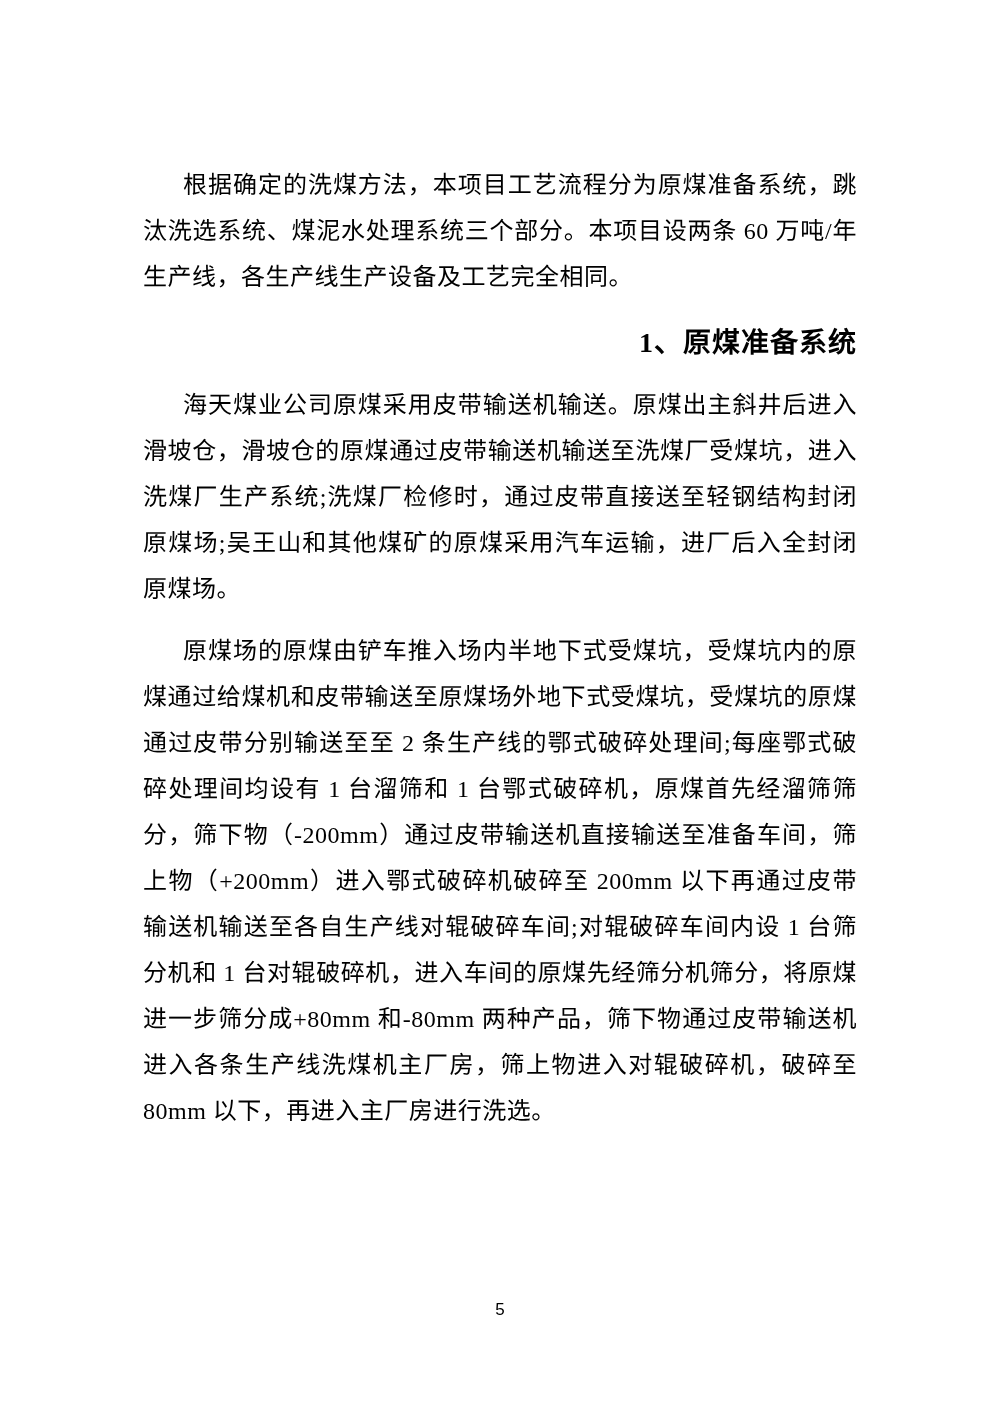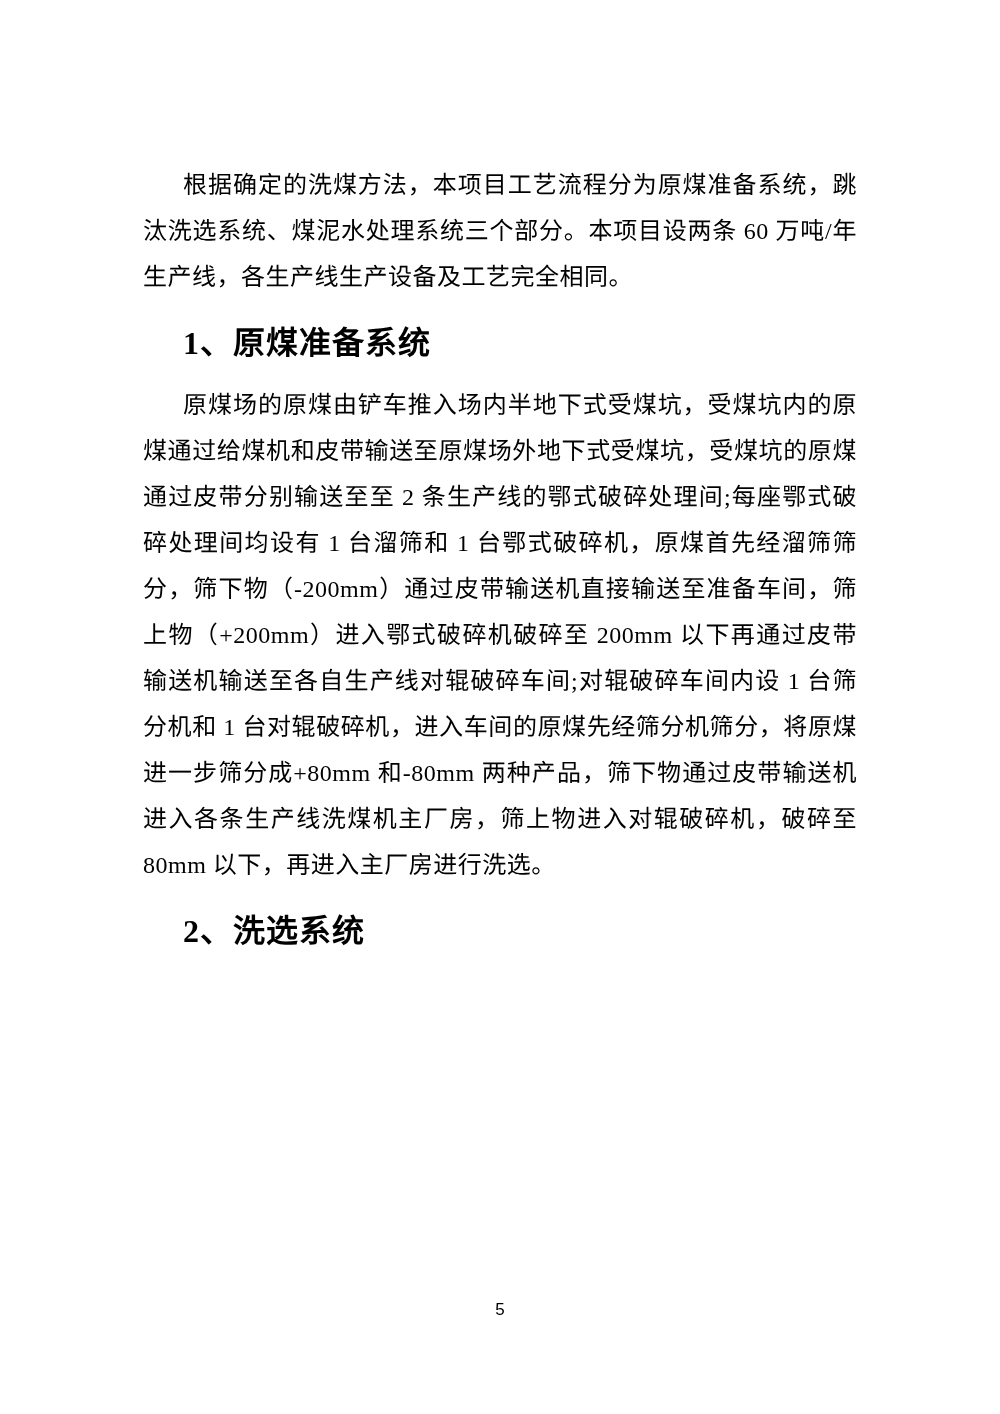--- a/index.html
+++ b/index.html
@@ -24,26 +24,27 @@
   .body-paragraph {
     font-size: 24px;
     line-height: 46px;
     text-align: justify;
     text-justify: inter-ideograph;
     text-indent: 40px;
     margin: 0 0 16px 0;
     letter-spacing: 0.5px;
   }
   .section-heading {
-    font-size: 32px;
+    font-size: 28px;
     line-height: 46px;
     font-weight: bold;
     text-indent: 40px;
     margin: 20px 0 16px 0;
     letter-spacing: 1px;
+    text-align: right;
   }
   .page-footer {
     position: absolute;
     top: 1300px;
     left: 0;
     width: 1000px;
     text-align: center;
   }
   .page-number {
     font-family: "Liberation Sans", "DejaVu Sans", sans-serif;
@@ -54,22 +55,22 @@
 </head>
 <body>
 
 <div class="page">
 
   <p class="body-paragraph">根据确定的洗煤方法，本项目工艺流程分为原煤准备系统，跳汰洗选系统、煤泥水处理系统三个部分。本项目设两条 60 万吨/年生产线，各生产线生产设备及工艺完全相同。</p>
 
   <h2 class="section-heading">1、原煤准备系统</h2>
 
 
+  <p class="body-paragraph">海天煤业公司原煤采用皮带输送机输送。原煤出主斜井后进入滑坡仓，滑坡仓的原煤通过皮带输送机输送至洗煤厂受煤坑，进入洗煤厂生产系统;洗煤厂检修时，通过皮带直接送至轻钢结构封闭原煤场;吴王山和其他煤矿的原煤采用汽车运输，进厂后入全封闭原煤场。</p>
 
   <p class="body-paragraph">原煤场的原煤由铲车推入场内半地下式受煤坑，受煤坑内的原煤通过给煤机和皮带输送至原煤场外地下式受煤坑，受煤坑的原煤通过皮带分别输送至至 2 条生产线的鄂式破碎处理间;每座鄂式破碎处理间均设有 1 台溜筛和 1 台鄂式破碎机，原煤首先经溜筛筛分，筛下物（-200mm）通过皮带输送机直接输送至准备车间，筛上物（+200mm）进入鄂式破碎机破碎至 200mm 以下再通过皮带输送机输送至各自生产线对辊破碎车间;对辊破碎车间内设 1 台筛分机和 1 台对辊破碎机，进入车间的原煤先经筛分机筛分，将原煤进一步筛分成+80mm 和-80mm 两种产品，筛下物通过皮带输送机进入各条生产线洗煤机主厂房，筛上物进入对辊破碎机，破碎至 80mm 以下，再进入主厂房进行洗选。</p>
 
-  <h2 class="section-heading">2、洗选系统</h2>
 
   <div class="page-footer">
     <span class="page-number">5</span>
   </div>
 
 </div>
 
 </body></html>

